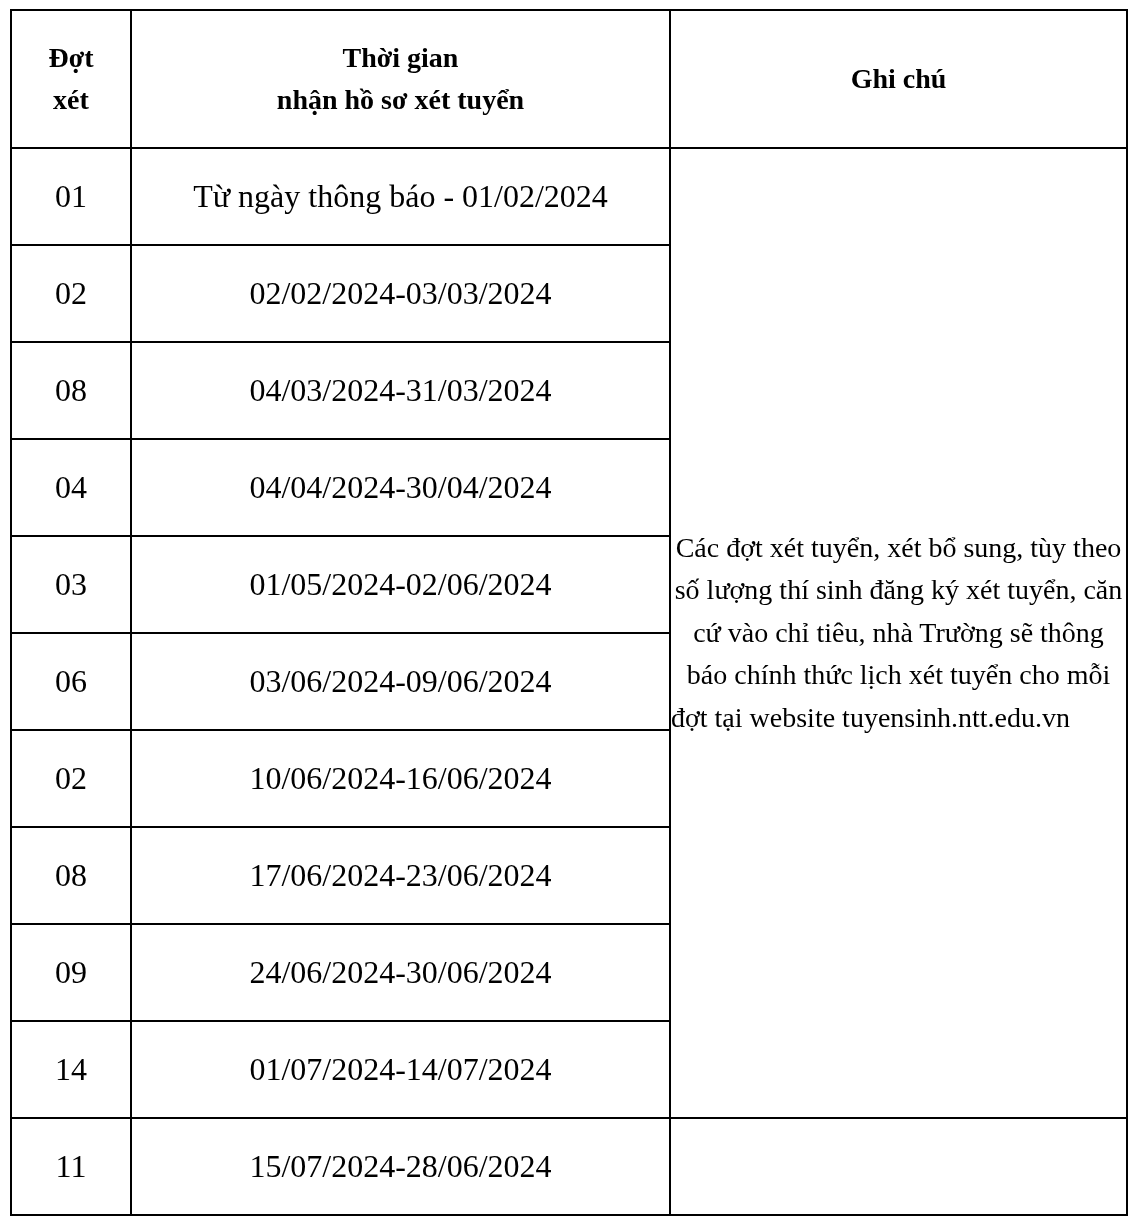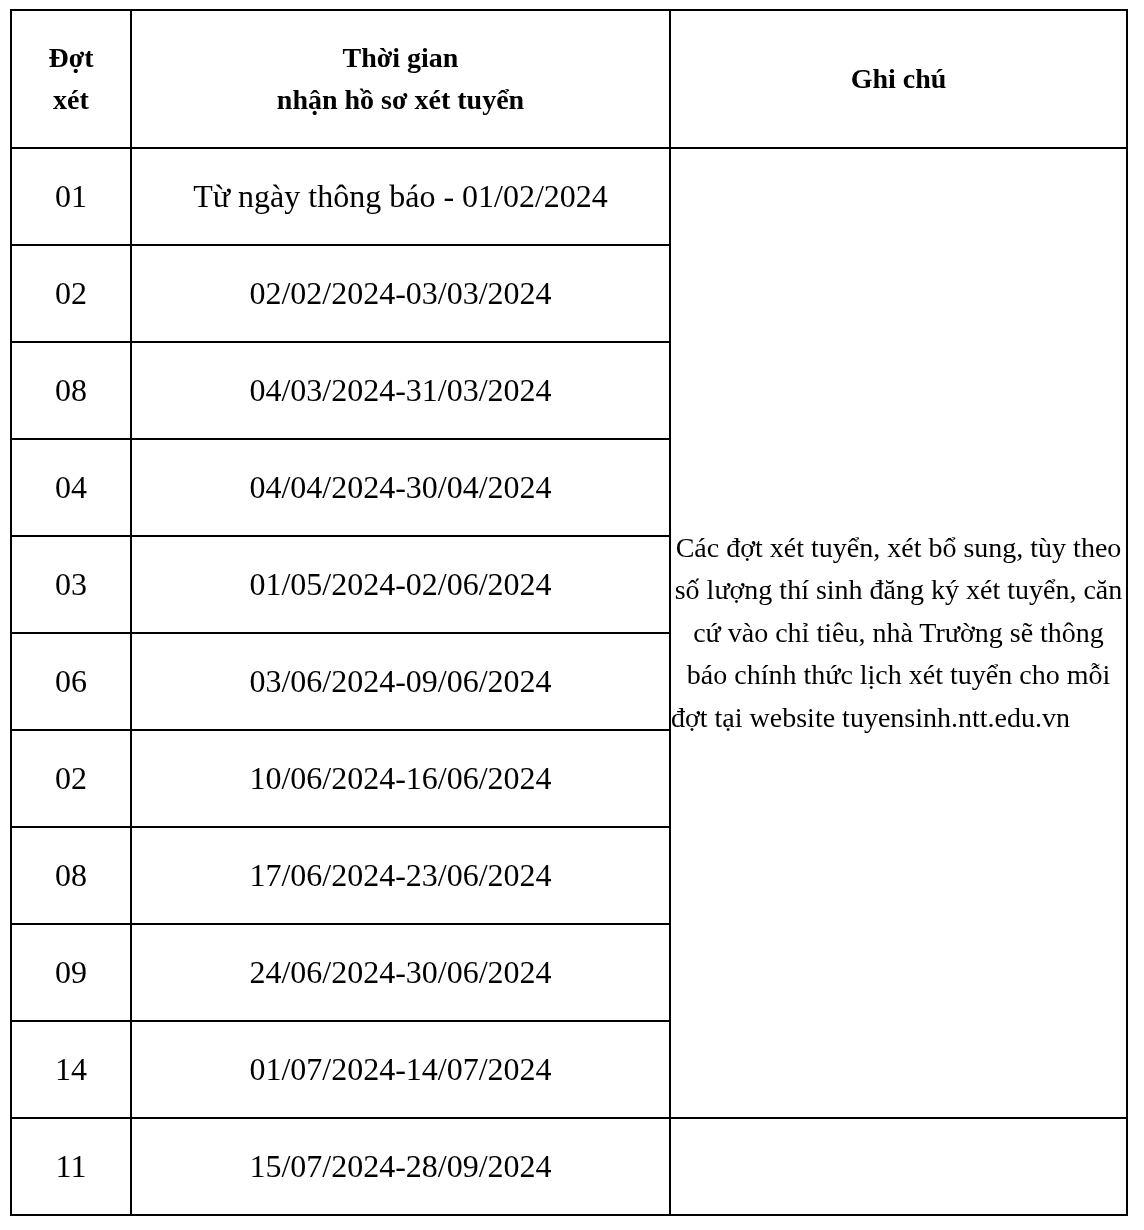--- a/index.html
+++ b/index.html
@@ -73,17 +73,17 @@
     <tr>
       <td>09</td>
       <td>24/06/2024-30/06/2024</td>
     </tr>
     <tr>
       <td>14</td>
       <td>01/07/2024-14/07/2024</td>
     </tr>
     <tr>
       <td>11</td>
-      <td>15/07/2024-28/09/2024</td>
+      <td>15/07/2024-28/06/2024</td>
       <td></td>
     </tr>
   </tbody>
 </table>
 
 </body></html>

